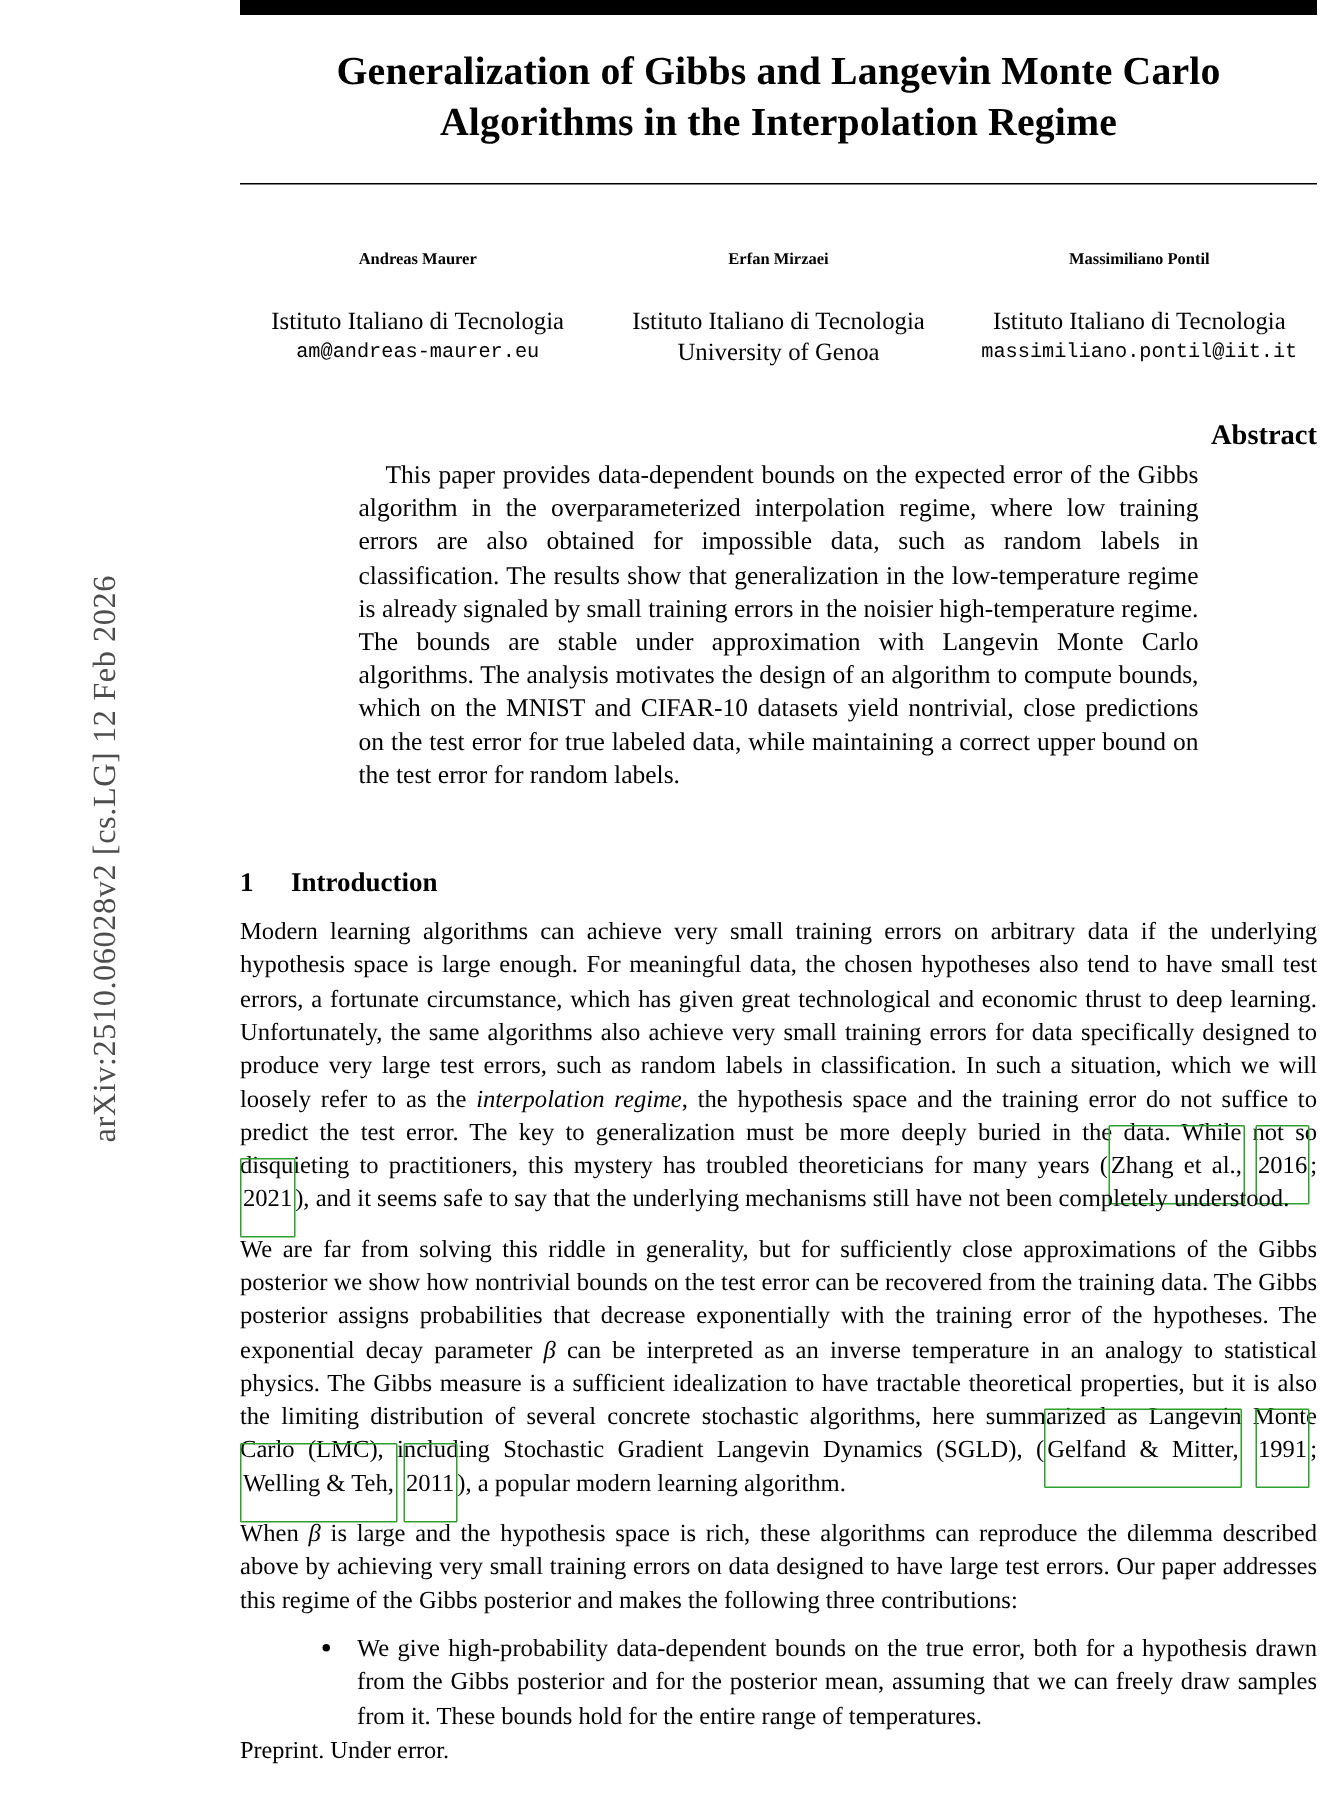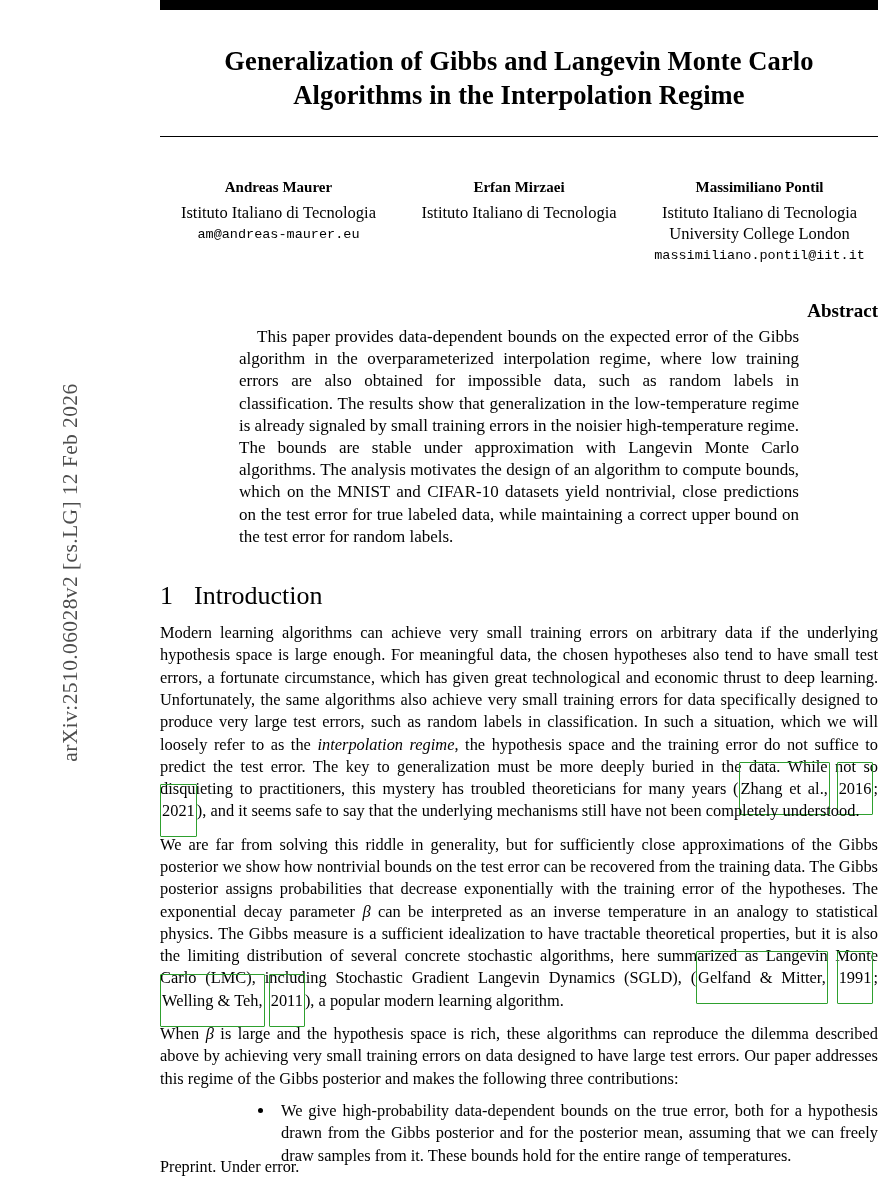--- a/index.html
+++ b/index.html
@@ -32,21 +32,21 @@
     font-family: "Liberation Serif", serif;
     font-size: 21.5px;
     letter-spacing: 0.4px;
     color: #4d4d4d;
     white-space: nowrap;
     text-align: center;
   }
   .content {
     position: absolute;
     left: 160px;
-    top: 14px;
+    top: 0px;
     width: 718px;
   }
   .topbar {
     position: absolute;
     left: 160px;
     top: 0;
     width: 718px;
     height: 10px;
     background: #000000;
   }
@@ -72,22 +72,22 @@
     width: 718px;
   }
   .author {
     width: 33%;
     text-align: center;
     font-size: 16.5px;
     line-height: 21px;
   }
   .author .name {
     font-weight: bold;
-    font-size: 15px;
-    margin-bottom: 4px;
+    font-size: 11px;
+    margin-bottom: 19px;
   }
   .author .aff {
     font-size: 16.5px;
   }
   .author .email {
     font-family: "Liberation Mono", monospace;
     font-size: 13.5px;
     margin-top: 1px;
   }
   .abstract-head {
@@ -98,23 +98,23 @@
   }
   .abstract-body {
     margin: 4px auto 0 auto;
     width: 560px;
     font-size: 17px;
     line-height: 22.2px;
     text-align: justify;
     text-indent: 18px;
   }
   .section-head {
-    margin-top: 33px;
-    font-weight: normal;
-    font-size: 26px;
+    margin-top: 50px;
+    font-weight: bold;
+    font-size: 18px;
   }
   .section-head .num {
     display: inline-block;
     width: 34px;
   }
   p.body {
     margin: 11px 0 0 0;
     font-size: 16.4px;
     line-height: 22.3px;
     text-align: justify;
@@ -126,21 +126,20 @@
   }
   ul.contrib {
     margin: 10px 0 0 0;
     padding-left: 72px;
     font-size: 16.4px;
     line-height: 22.3px;
   }
   ul.contrib li {
     text-align: justify;
     padding-left: 6px;
-    margin-left: 43px;
   }
   .footer {
     position: absolute;
     left: 160px;
     top: 1158px;
     font-size: 16.2px;
   }
   em { font-style: italic; }
 </style>
 </head>
@@ -162,26 +161,26 @@
 
       <div class="author">
         <div class="name">Andreas Maurer</div>
         <div class="aff">Istituto Italiano di Tecnologia</div>
         <div class="email">am@andreas-maurer.eu</div>
       </div>
 
       <div class="author">
         <div class="name">Erfan Mirzaei</div>
         <div class="aff">Istituto Italiano di Tecnologia</div>
+        <div class="aff">University of Genoa</div>
       </div>
 
       <div class="author">
         <div class="name">Massimiliano Pontil</div>
         <div class="aff">Istituto Italiano di Tecnologia</div>
-        <div class="aff">University College London</div>
         <div class="email">massimiliano.pontil@iit.it</div>
       </div>
 
     </div>
 
     <div class="abstract-head">Abstract</div>
     <div class="abstract-body">This paper provides data-dependent bounds on the expected error of the Gibbs algorithm in the overparameterized interpolation regime, where low training errors are also obtained for impossible data, such as random labels in classification. The results show that generalization in the low-temperature regime is already signaled by small training errors in the noisier high-temperature regime. The bounds are stable under approximation with Langevin Monte Carlo algorithms. The analysis motivates the design of an algorithm to compute bounds, which on the MNIST and CIFAR-10 datasets yield nontrivial, close predictions on the test error for true labeled data, while maintaining a correct upper bound on the test error for random labels.</div>
 
     <div class="section-head">
       <span class="num">1</span><span>Introduction</span>

